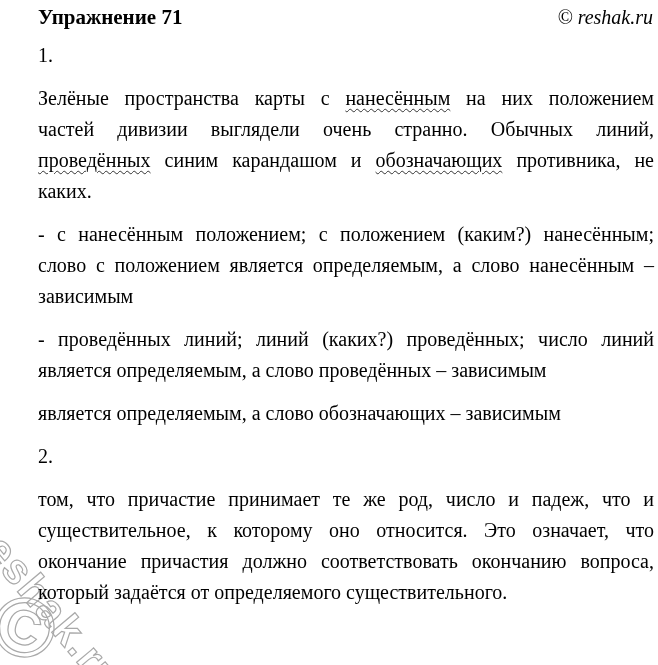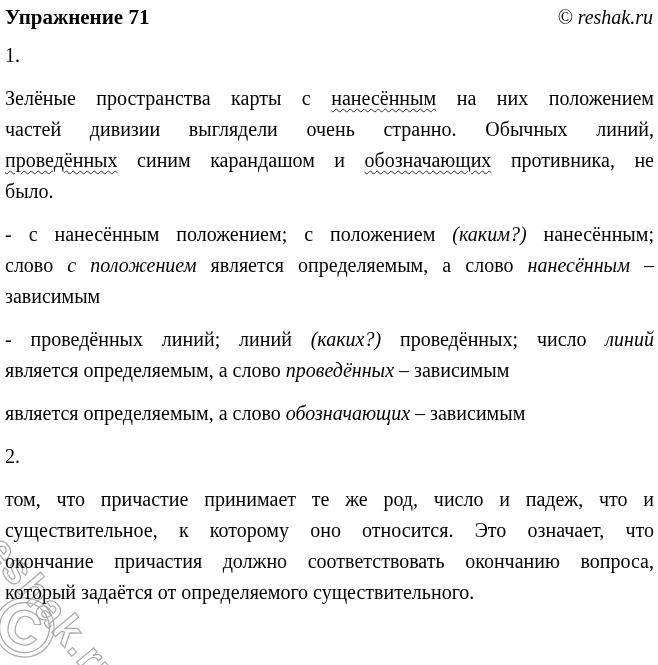--- a/index.html
+++ b/index.html
@@ -7,20 +7,21 @@
     width: 658px; height: 665px;
     background: #ffffff;
     color: #000000;
     font-family: "Liberation Serif", "DejaVu Serif", serif;
     position: relative;
     overflow: hidden;
   }
   .page {
     position: absolute; inset: 0;
     z-index: 1;
+    margin-left: 33px;
   }
   .header {
     display: flex;
     justify-content: space-between;
     align-items: baseline;
     padding: 6px 5px 0 5px;
   }
   .doc-title {
     font-weight: bold;
     font-size: 21px;
@@ -44,21 +45,21 @@
     line-height: 31px;
     margin-top: 12px;
   }
   .line {
     text-align: justify;
     text-align-last: justify;
   }
   .line.last {
     text-align-last: left;
   }
-  .i { font-style: italic; }
+  .i { }
   .u {
     text-decoration-line: underline;
     text-decoration-style: wavy;
     text-decoration-thickness: 1px;
     text-underline-offset: 3px;
     text-decoration-color: #333;
   }
   
   .wm {
     position: absolute;
@@ -95,21 +96,21 @@
   <div class="header">
     <span class="doc-title">Упражнение 71</span>
     <span class="site-credit">© reshak.ru</span>
   </div>
   <div class="blocks">
       <div class="b-label">1.</div>
       <div class="b-para">
         <div class="line"><span>Зелёные пространства карты с </span><span class="u">нанесённым</span><span> на них положением</span></div>
         <div class="line"><span>частей дивизии выглядели очень странно. Обычных линий,</span></div>
         <div class="line"><span class="u">проведённых</span><span> синим карандашом и </span><span class="u">обозначающих</span><span> противника, не</span></div>
-        <div class="line last"><span>было.</span></div>
+        <div class="line last"><span>каких.</span></div>
       </div>
       <div class="b-para">
         <div class="line"><span>- с нанесённым положением; с положением </span><span class="i">(каким?)</span><span> нанесённым;</span></div>
         <div class="line"><span>слово </span><span class="i">с положением</span><span> является определяемым, а слово </span><span class="i">нанесённым</span><span> –</span></div>
         <div class="line last"><span>зависимым</span></div>
       </div>
       <div class="b-para">
         <div class="line"><span>- проведённых линий; линий </span><span class="i">(каких?)</span><span> проведённых; число </span><span class="i">линий</span></div>
         <div class="line last"><span>является определяемым, а слово </span><span class="i">проведённых</span><span> – зависимым</span></div>
       </div>

